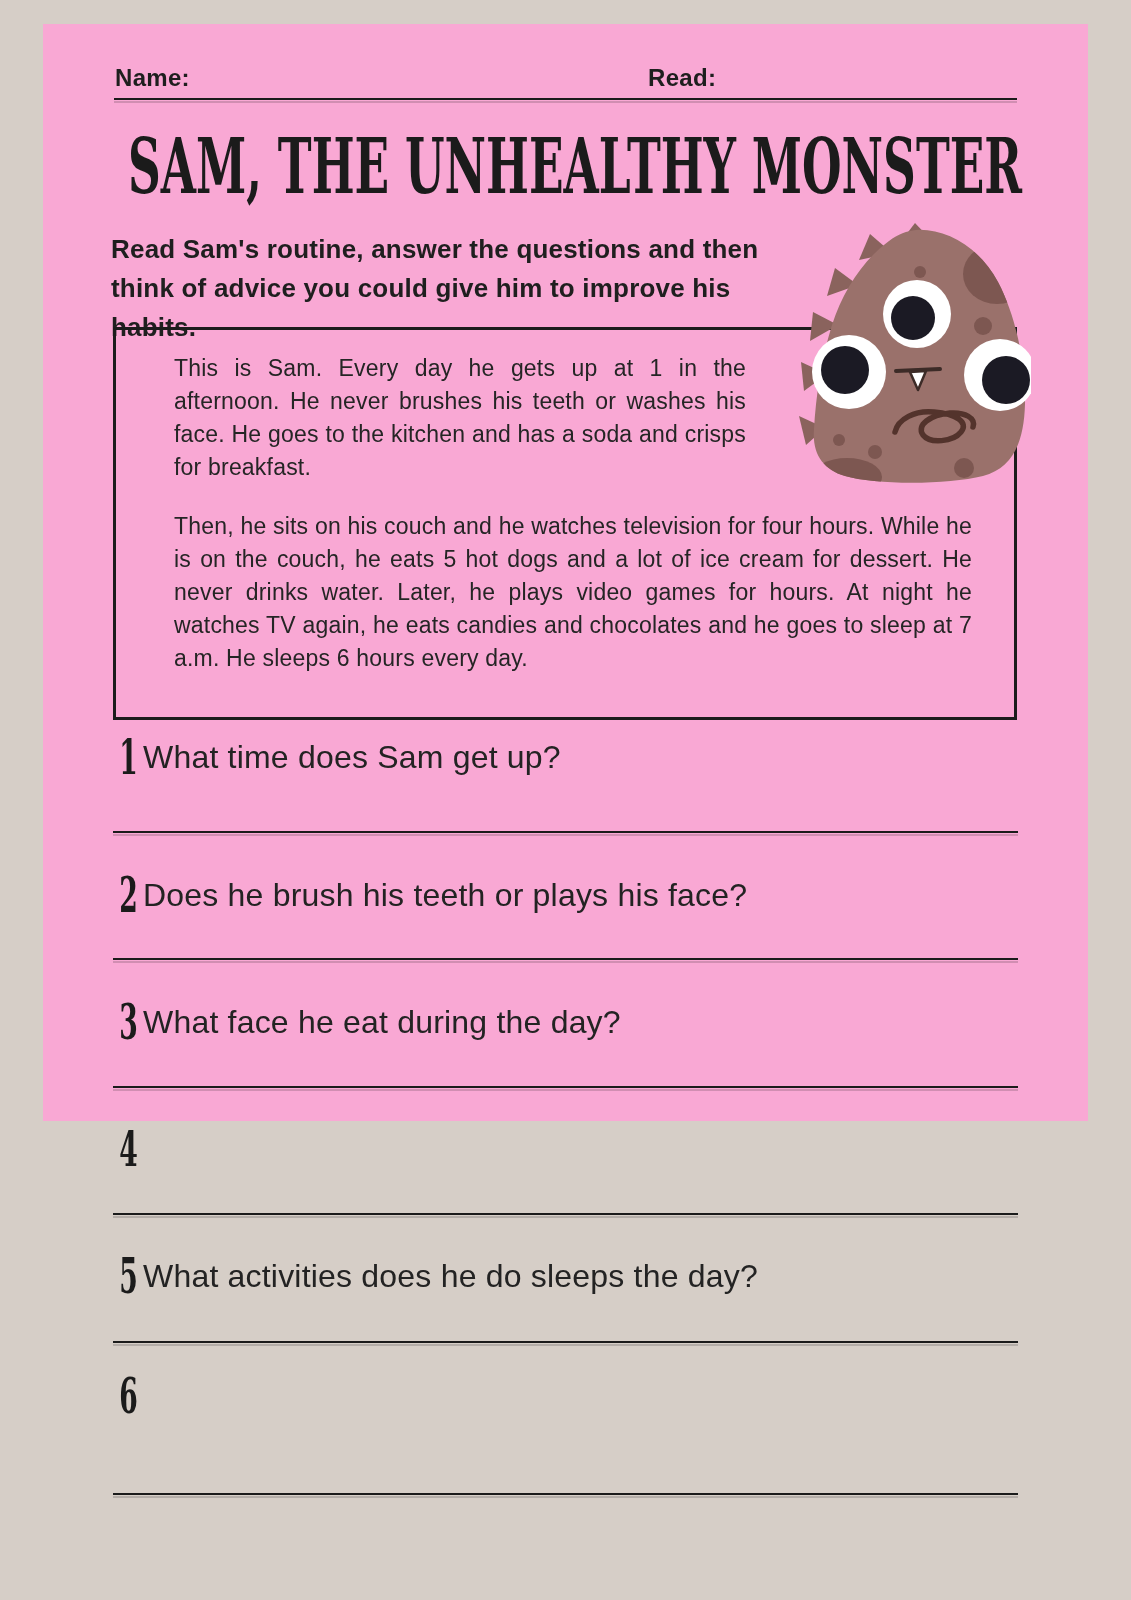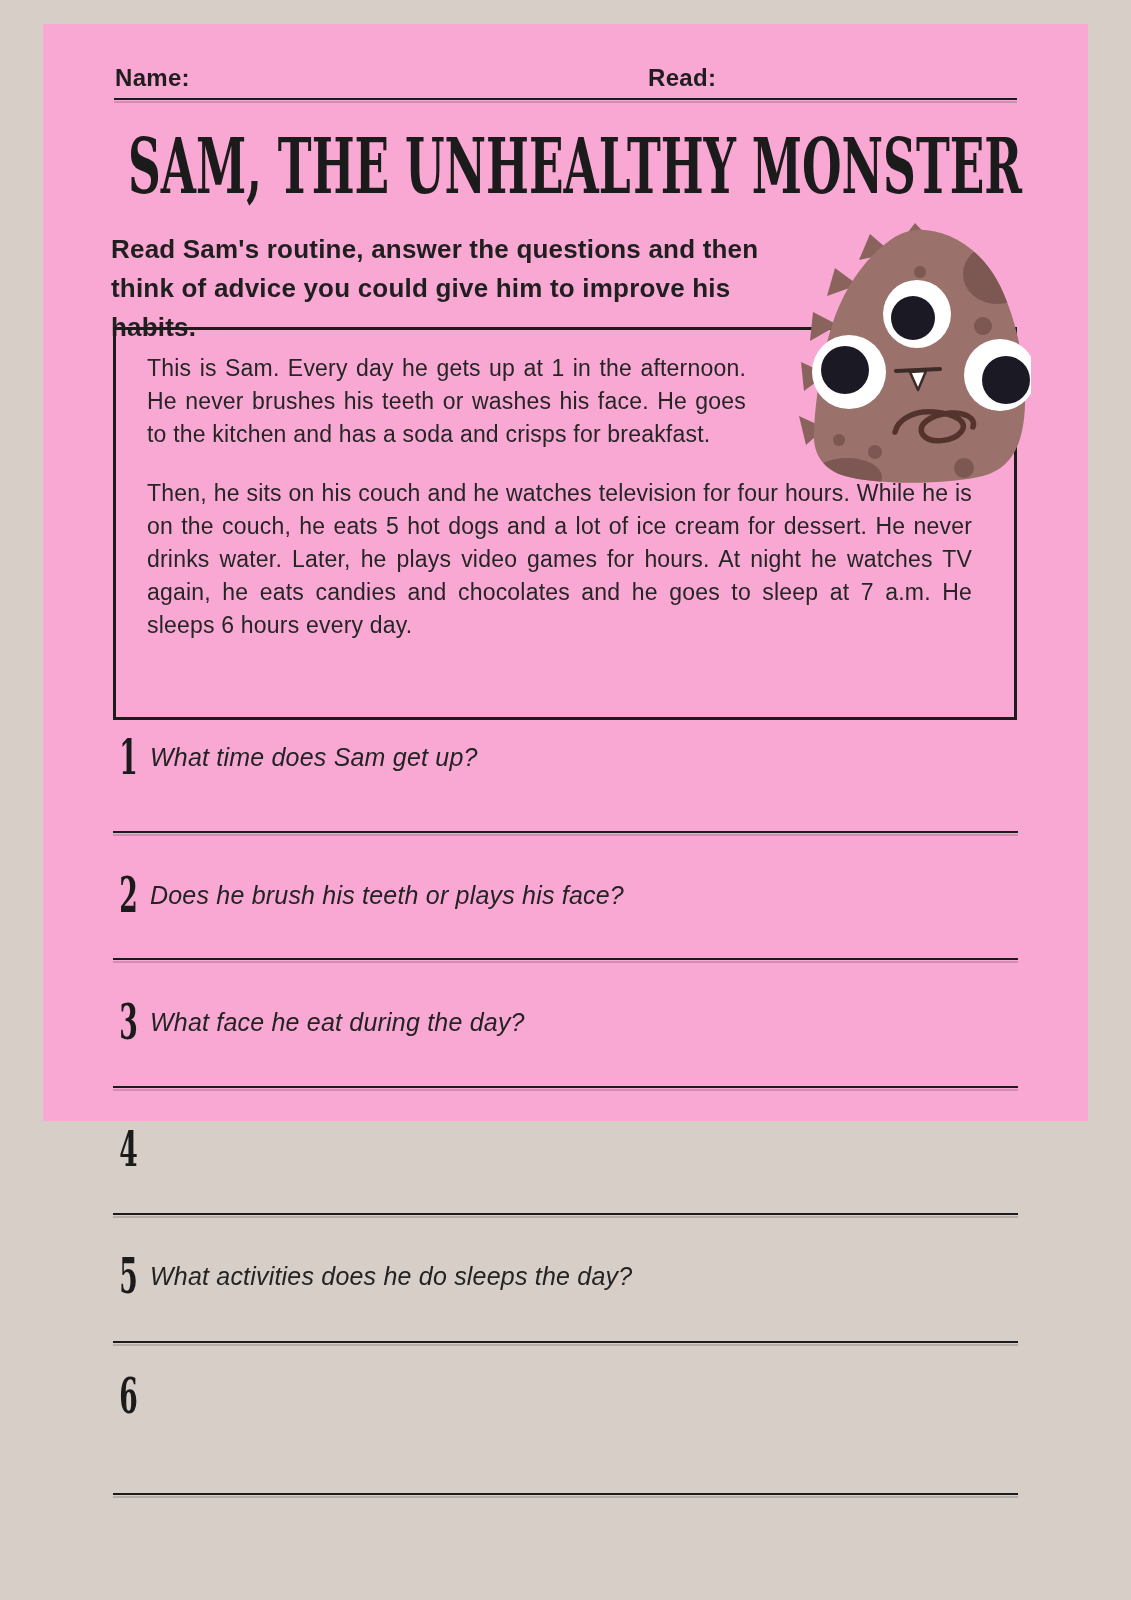--- a/index.html
+++ b/index.html
@@ -22,42 +22,42 @@
   }
   .header-rule{left:71px;top:74px;width:903px;}
   .title-wrap{position:absolute;left:66px;top:110px;width:900px;height:74px;margin-left:16px;}
   .instructions{
     position:absolute;left:68px;top:206px;width:700px;
     font-size:26px;font-weight:700;color:#1f1f1f;line-height:39px;letter-spacing:.2px;
   }
   .reading-box{
     position:absolute;left:70px;top:303px;width:904px;height:393px;
     border:3px solid #1c1c1c;box-sizing:border-box;
-    padding:22px 42px 0 31px;
+    padding:22px 42px 0 58px;
   }
   .reading-box p{
     margin:0;font-size:23px;line-height:33px;color:#252525;
     text-align:justify;letter-spacing:.2px;
   }
   .para1{margin-right:226px !important;}
   .para2{margin-top:26px !important;}
   .monster{
     position:absolute;left:756px;top:198px;width:232px;height:262px;z-index:2;
   }
   .q{
     position:absolute;left:70px;display:flex;align-items:center;height:46px;
   }
   .qnum{
     font-family:"DejaVu Serif","Liberation Serif",serif;
     font-weight:700;font-size:46px;color:#1b1b1b;line-height:46px;
     flex:0 0 30px;width:30px;text-align:center;
     transform:scale(0.58,1.05);transform-origin:center;
   }
   .qtext{
-    font-size:25px;color:#232323;margin-left:7px;letter-spacing:.2px;font-style:italic;
+    font-size:32px;color:#232323;margin-left:0;letter-spacing:.2px;
   }
   .ans-line{left:70px;width:905px;}
 </style>
 </head>
 <body>
 
 <div class="page">
 
   <span class="label" style="left:72px;top:40px;">Name:</span>
   <span class="label" style="left:605px;top:40px;">Read:</span>

